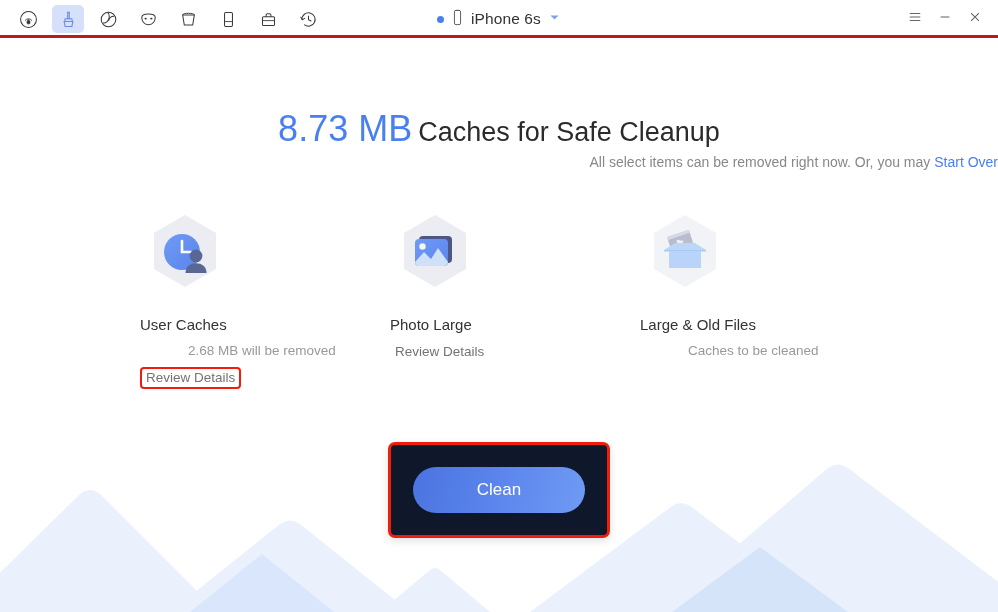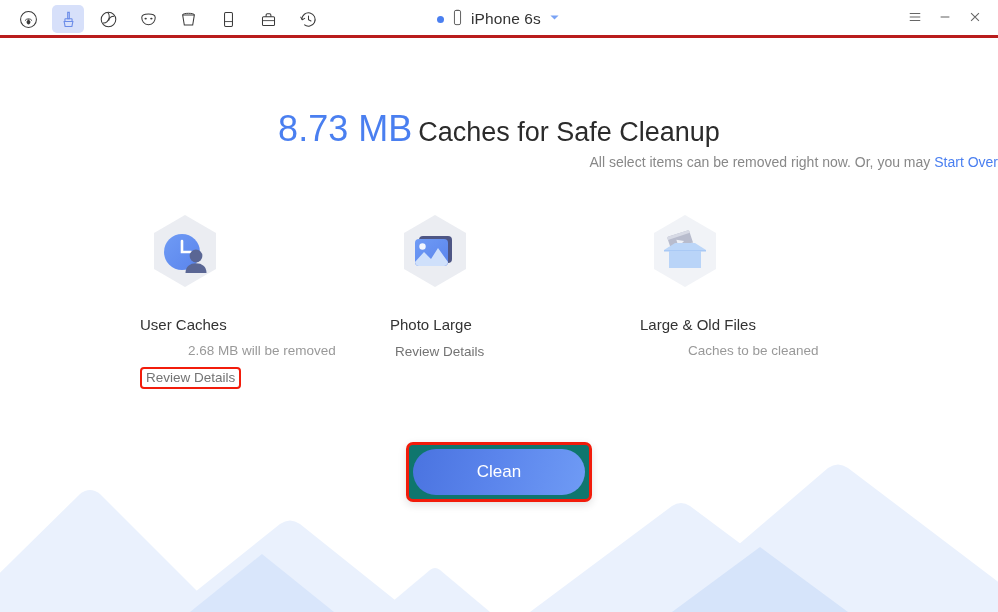--- a/index.html
+++ b/index.html
@@ -189,22 +189,22 @@
   #clean-wrap {
     position: absolute;
     left: 0; top: 404px;
     width: 998px;
     display: flex;
     justify-content: center;
   }
   #clean-highlight {
     border: 3px solid #f21c0b;
     border-radius: 7px;
-    padding: 4px;
-    background: #0f766e;
+    padding: 22px;
+    background: #0f172a;
     box-shadow: 0 3px 8px rgba(0,0,0,0.12);
   }
   #clean-button {
     width: 172px;
     height: 46px;
     border-radius: 23px;
     background: linear-gradient(105deg, #4a73e0 0%, #5b85ec 48%, #6f9bf5 100%);
     color: #ffffff;
     font-size: 17px;
     display: flex;

